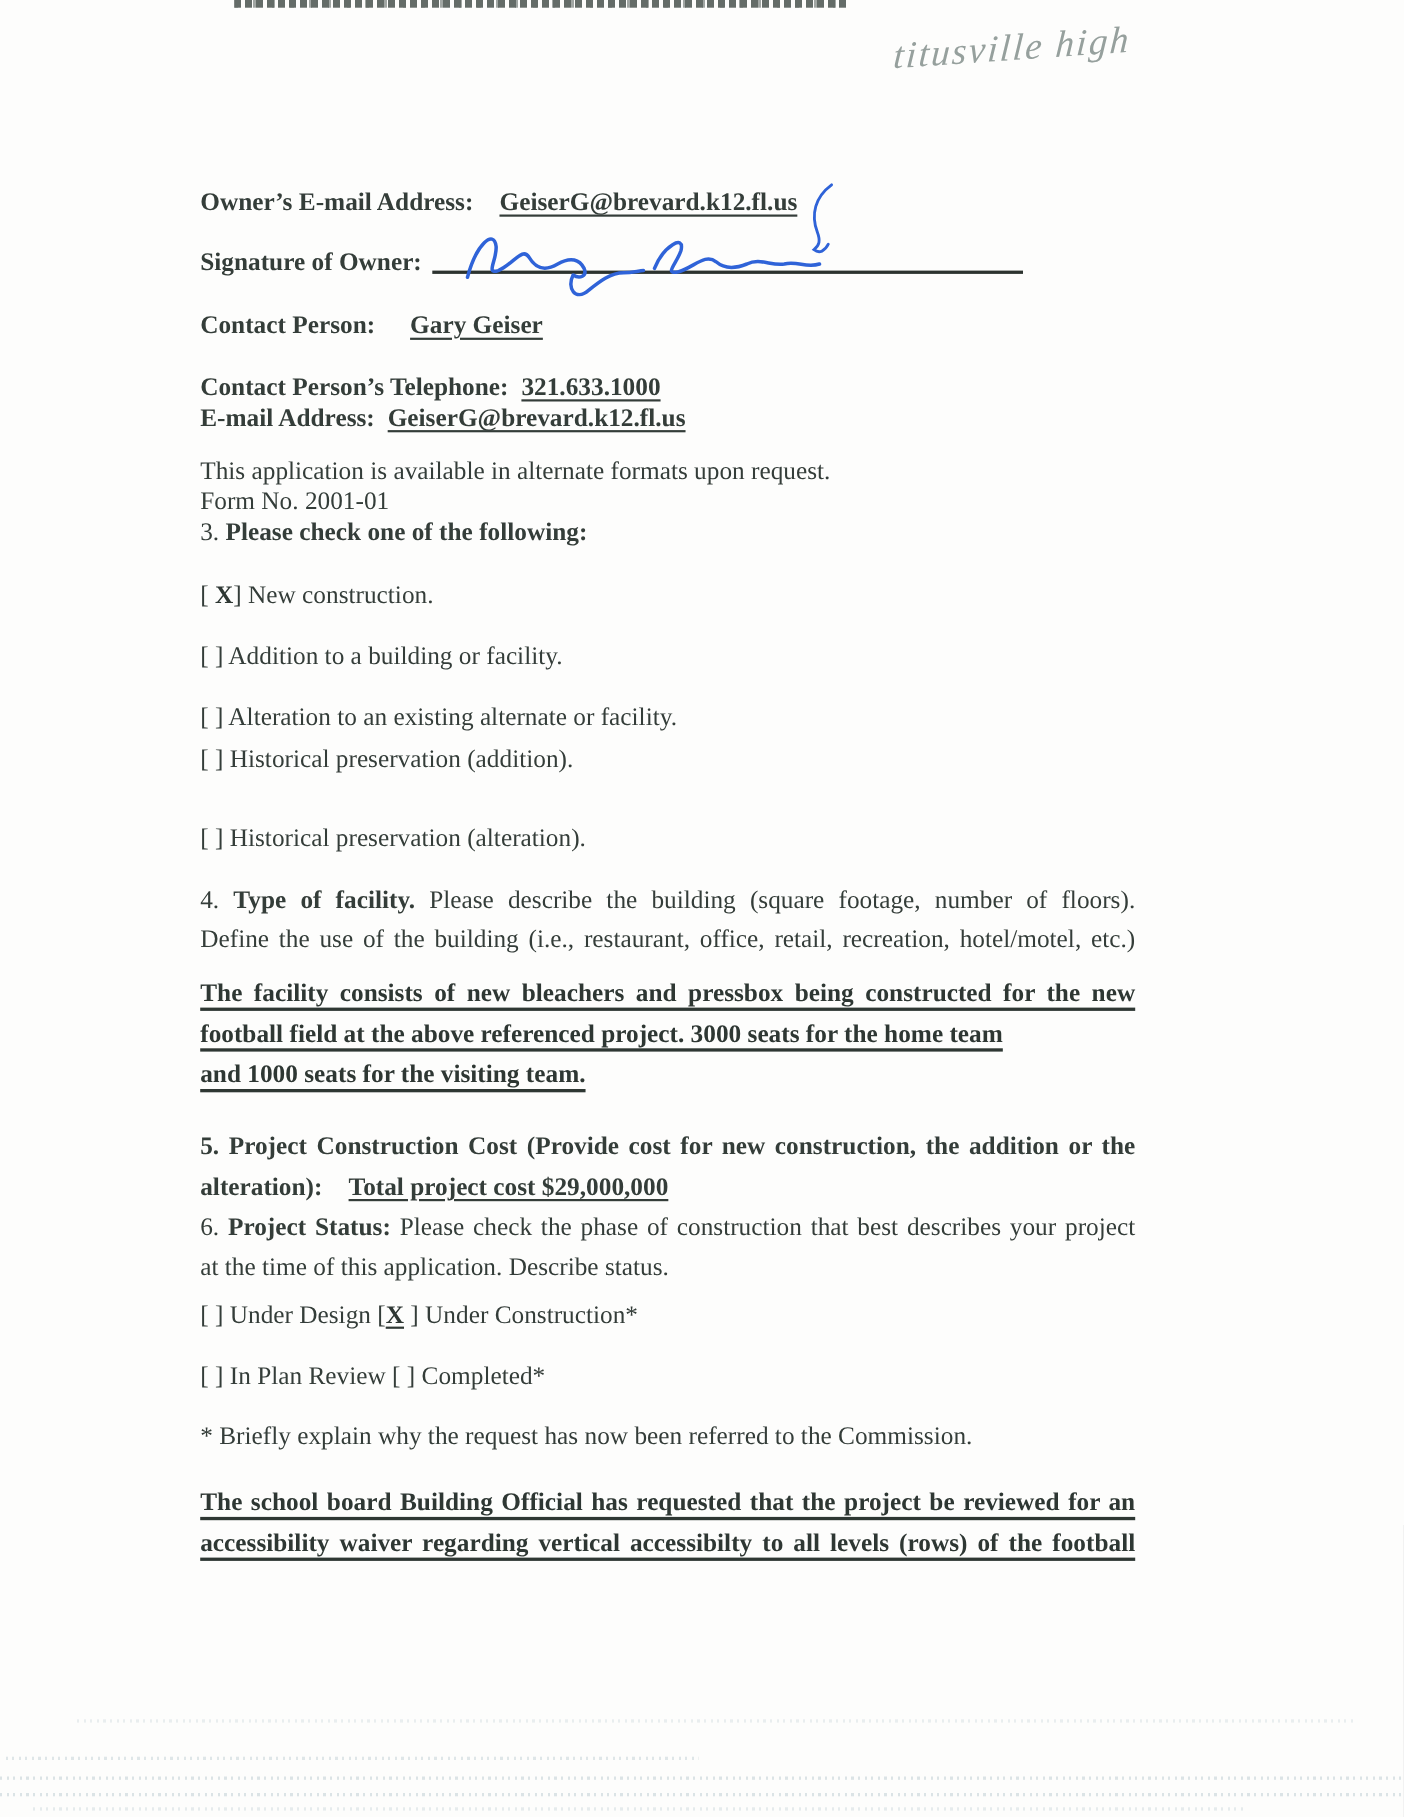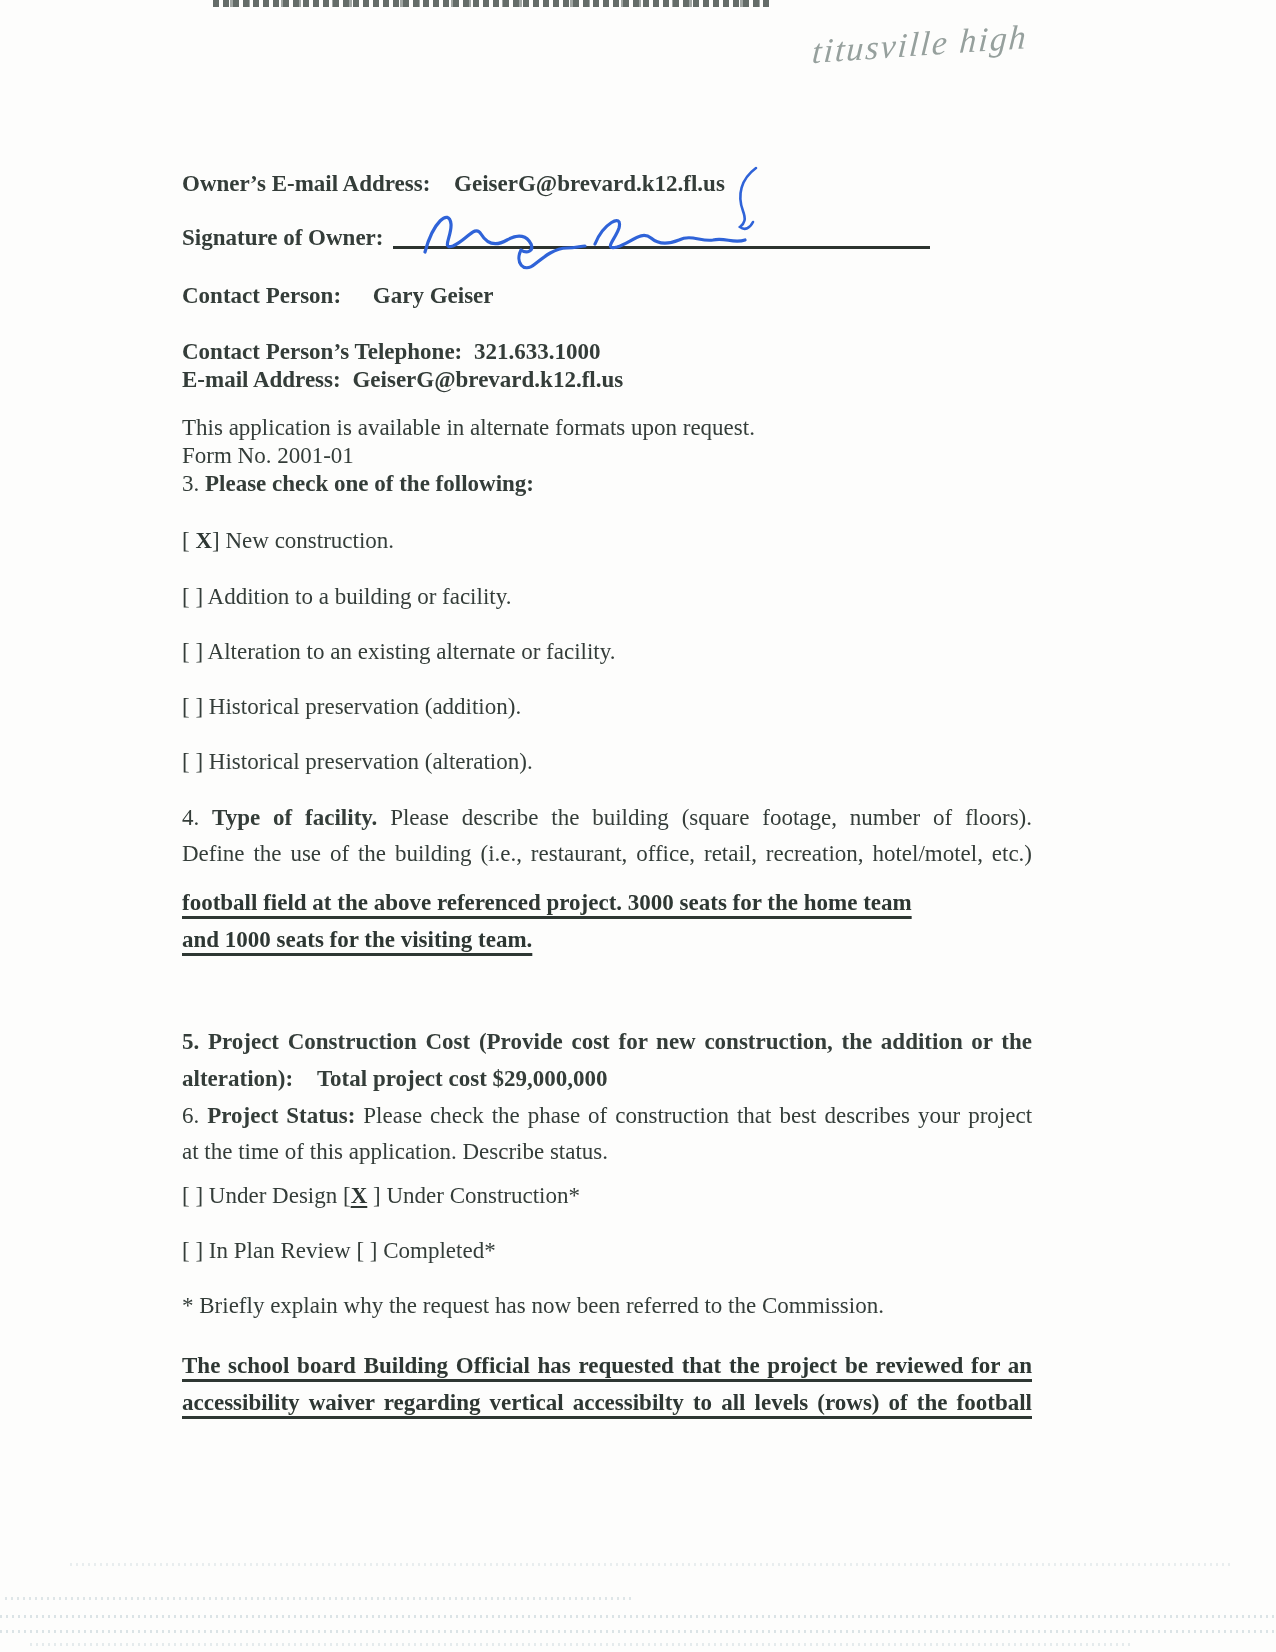--- a/index.html
+++ b/index.html
@@ -3,21 +3,21 @@
 <meta charset="utf-8">
 <style>
   html,body{margin:0;padding:0;background:#e9e9e9;}
   #page{
     position:relative; width:1276px; height:1652px; margin:0 auto;
     background:#fdfdfc; overflow:hidden;
     font-family:"Liberation Serif","DejaVu Serif",serif;
     font-size:23px; color:#343d39; line-height:1.25;
   }
   .abs{position:absolute; left:182px; width:850px;}
-  .u{text-decoration-thickness:2.2px; text-underline-offset:4px;}
+  .u{text-decoration:underline; text-decoration-thickness:2.2px; text-underline-offset:4px;}
   .gap18{margin-left:18px;}
   .gap26{margin-left:26px;text-align:center;}
   .gap6{margin-left:6px;}
   .jl{text-align:justify; text-align-last:justify;}
   .ansline{
     font-weight:bold; color:#2e3733;
     text-decoration:underline; text-decoration-thickness:2.6px; text-underline-offset:6px;
     line-height:37px;
   }
   .lh28 > div{line-height:28px;}
@@ -99,35 +99,36 @@
     <span>New construction.</span>
   </div>
   <div class="abs" style="top:583px;">
     <span><span>[</span><span> </span><span>]</span></span>
     <span>Addition to a building or facility.</span>
   </div>
   <div class="abs" style="top:638px;">
     <span><span>[</span><span> </span><span>]</span></span>
     <span>Alteration to an existing alternate or facility.</span>
   </div>
-  <div class="abs" style="top:693px;">
+  <div class="abs" style="top:676px;">
     <span><span>[</span><span> </span><span>]</span></span>
     <span>Historical preservation (addition).</span>
   </div>
   <div class="abs" style="top:748px;">
     <span><span>[</span><span> </span><span>]</span></span>
     <span>Historical preservation (alteration).</span>
   </div>
 
   <div class="abs lh36" style="top:800px;">
     <div class="jl"><span>4.</span> <b>Type of facility.</b> <span>Please describe the building (square footage, number of floors).</span></div>
     <div class="jl"><span>Define the use of the building (i.e., restaurant, office, retail, recreation, hotel/motel, etc.)</span></div>
   </div>
 
   <div class="abs" style="top:884px;">
+    <div class="ansline jl">The facility consists of new bleachers and pressbox being constructed for the new</div>
     <div class="ansline">football field at the above referenced project.  3000 seats for the home team</div>
     <div class="ansline">and 1000 seats for the visiting team.</div>
   </div>
 
   <div class="abs lh37" style="top:1023px;">
     <div class="jl"><b>5.</b> <b>Project Construction Cost (Provide cost for new construction, the addition or the</b></div>
     <div><b>alteration):</b>  <b class="u gap18">Total project cost $29,000,000</b></div>
   </div>
 
   <div class="abs lh36" style="top:1098px;">

